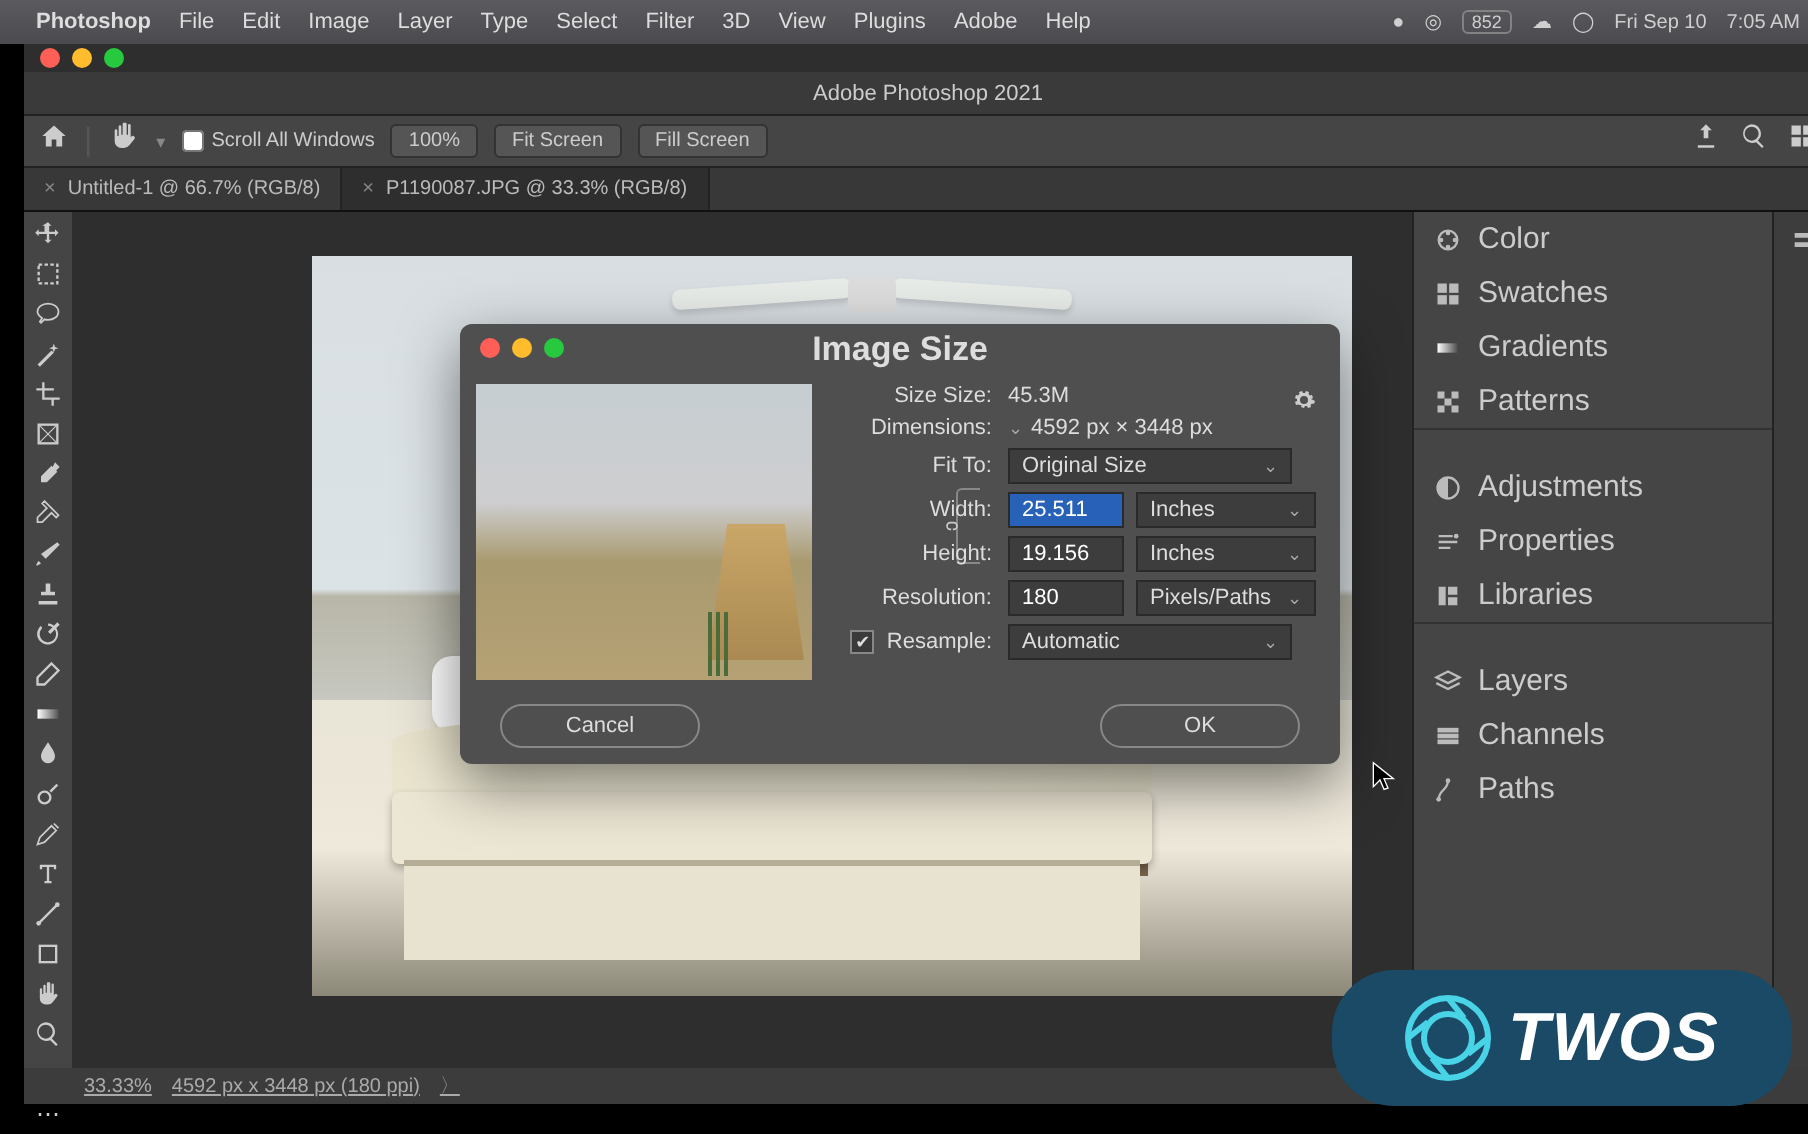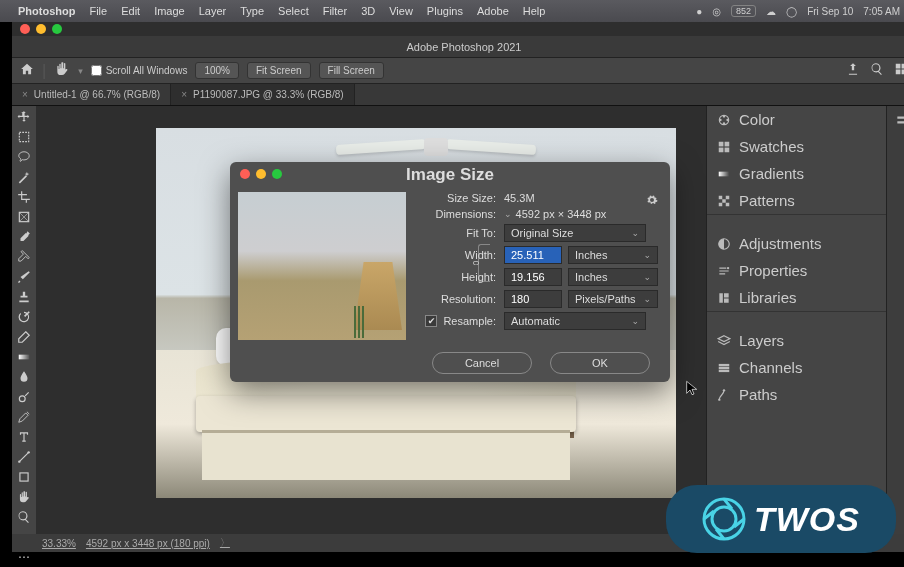--- a/index.html
+++ b/index.html
@@ -89,21 +89,21 @@
   .select { background: #3d3d3d; border: 1px solid #2a2a2a; color: #ddd; font-size: 11px; padding: 2px 6px; width: 90px; display: flex; justify-content: space-between; align-items: center;}
   .select.wide { width: 142px;}
   .select .caret { font-size: 9px; color: #aaa;}
   .gear { position: absolute; right: 0; top: 2px; color: #ccc;}
   .gear svg { width: 12px; height: 12px; fill: #ccc;}
   .dim-caret { margin-right: 4px; color: #aaa; font-size: 9px;}
   .link-bracket { position: absolute; left: 72px; top: 56px; width: 12px; height: 38px; border: 1px solid #888; border-right: none; border-radius: 3px 0 0 3px;}
   .link-icon { position: absolute; left: 64px; top: 68px; width: 12px; height: 14px; display: flex; align-items: center; justify-content: center;}
   .link-icon svg { width: 10px; height: 12px; fill: #ccc;}
   .checkbox { width: 12px; height: 12px; background: #3a3a3a; border: 1px solid #888; display: inline-flex; align-items: center; justify-content: center; margin-right: 6px; font-size: 9px; color: #ddd;}
-  .dialog-buttons { height: 38px; display: flex; justify-content: flex-end; gap: 18px; padding: 0 20px; align-items: center;}
+  .dialog-buttons { height: 38px; display: flex; justify-content: space-between; gap: 18px; padding: 0 20px; align-items: center;}
   .btn { width: 100px; height: 22px; border-radius: 12px; border: 1px solid #888; background: #4f4f4f; color: #ddd; font-size: 11px; text-align: center; line-height: 20px;}
   .cursor-arrow { position: absolute; left: 684px; top: 380px; width: 16px; height: 16px;}
   .cursor-arrow svg { width: 16px; height: 16px; fill: #000; stroke: #fff; stroke-width: 1;}
 
   
   .overlay { position: absolute; right: 8px; bottom: 14px; width: 230px; height: 68px; background: #1a4a66; display: flex; align-items: center; justify-content: center; gap: 8px; border-radius: 31px;}
   .overlay-logo { width: 44px; height: 44px; position: relative;}
   .overlay-logo svg { width: 44px; height: 44px;}
   .overlay-text { color: #fff; font-size: 34px; font-weight: 800; font-style: italic; letter-spacing: 1px;}
 </style>

